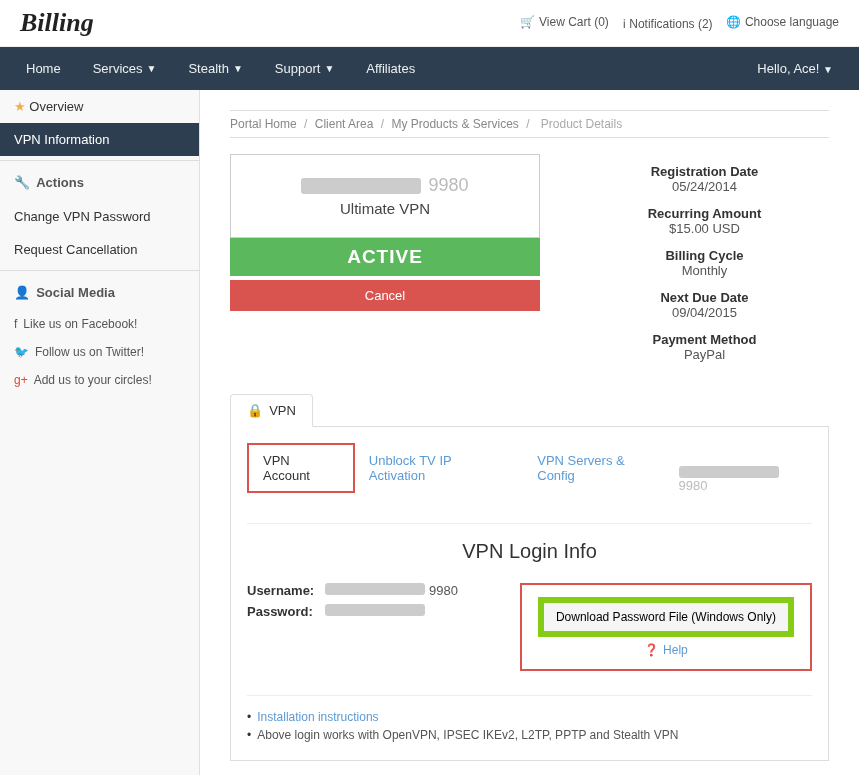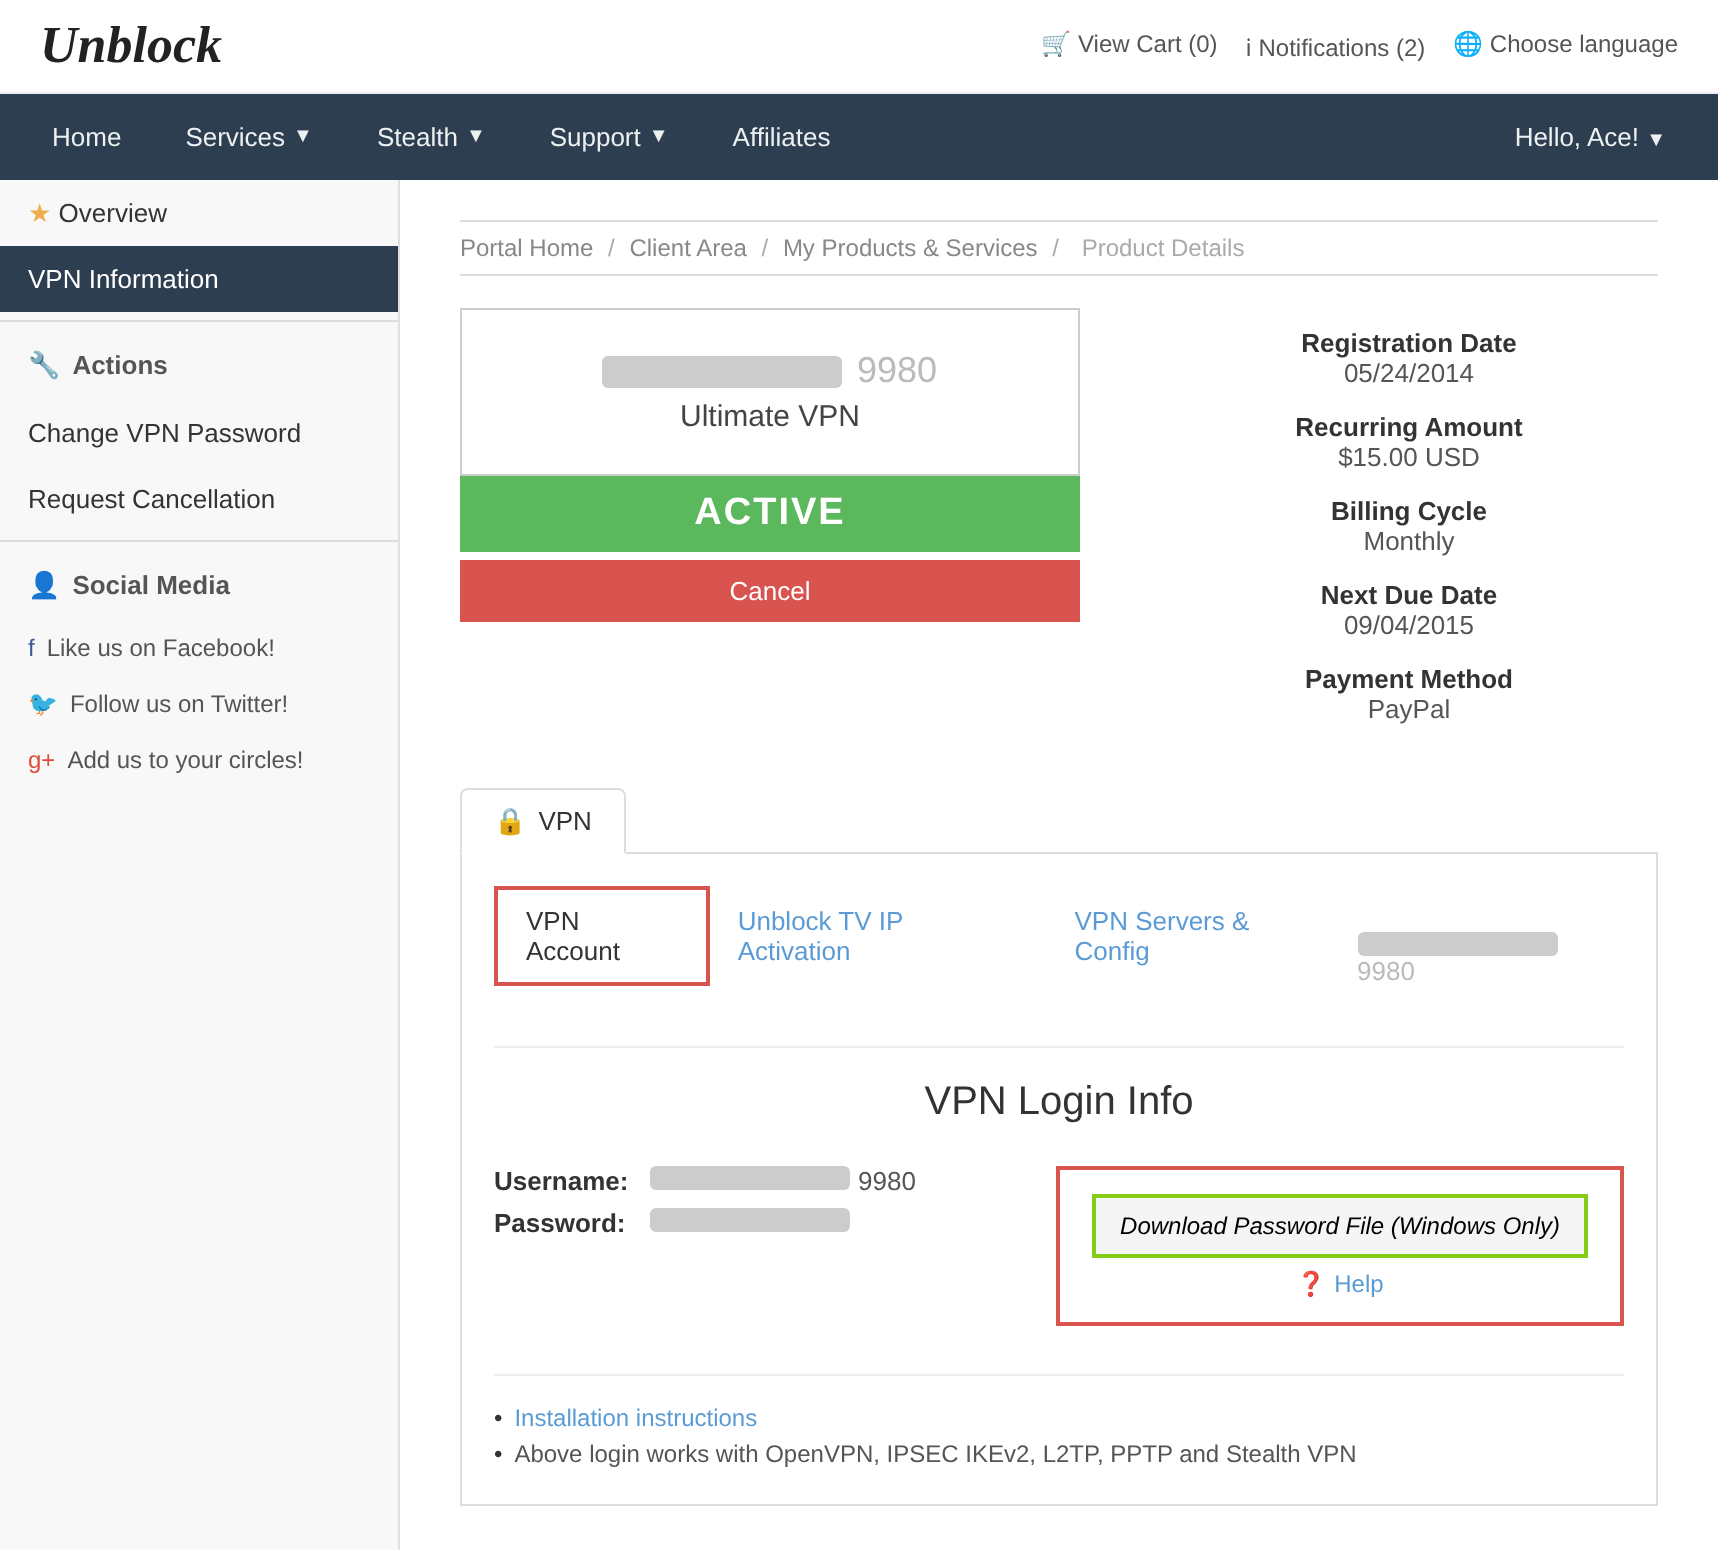--- a/index.html
+++ b/index.html
@@ -321,27 +321,26 @@
       color: #555;
     }
     .download-box {
       border: 2px solid #d9534f;
       padding: 12px 16px;
       text-align: center;
       min-width: 200px;
     }
     .download-btn {
       background: #f5f5f5;
-      border: 2px solid #84cc16;
+      border: 6px solid #84cc16;
       padding: 7px 12px;
       font-size: 12px;
       cursor: pointer;
       margin-bottom: 6px;
       width: 100%;
-      font-style: italic;
     }
     .help-link {
       color: #5b9bd5;
       font-size: 12px;
       cursor: pointer;
       display: flex;
       align-items: center;
       justify-content: center;
       gap: 4px;
     }
@@ -376,21 +375,21 @@
     .icon-star { color: #f0ad4e; }
     .icon-fb { color: #3b5998; }
     .icon-tw { color: #1da1f2; }
     .icon-gp { color: #dd4b39; }
     .icon-question { color: #5b9bd5; }
   </style>
 </head>
 <body>
 
 <div class="top-bar">
-  <div class="logo">Unblock</div>
+  <div class="logo">Billing</div>
   <div class="top-links">
     <span>
       <span>🛒</span>
       <span>View Cart (0)</span>
     </span>
     <span>
       <span>ℹ</span>
       <span>Notifications (2)</span>
     </span>
     <span>

